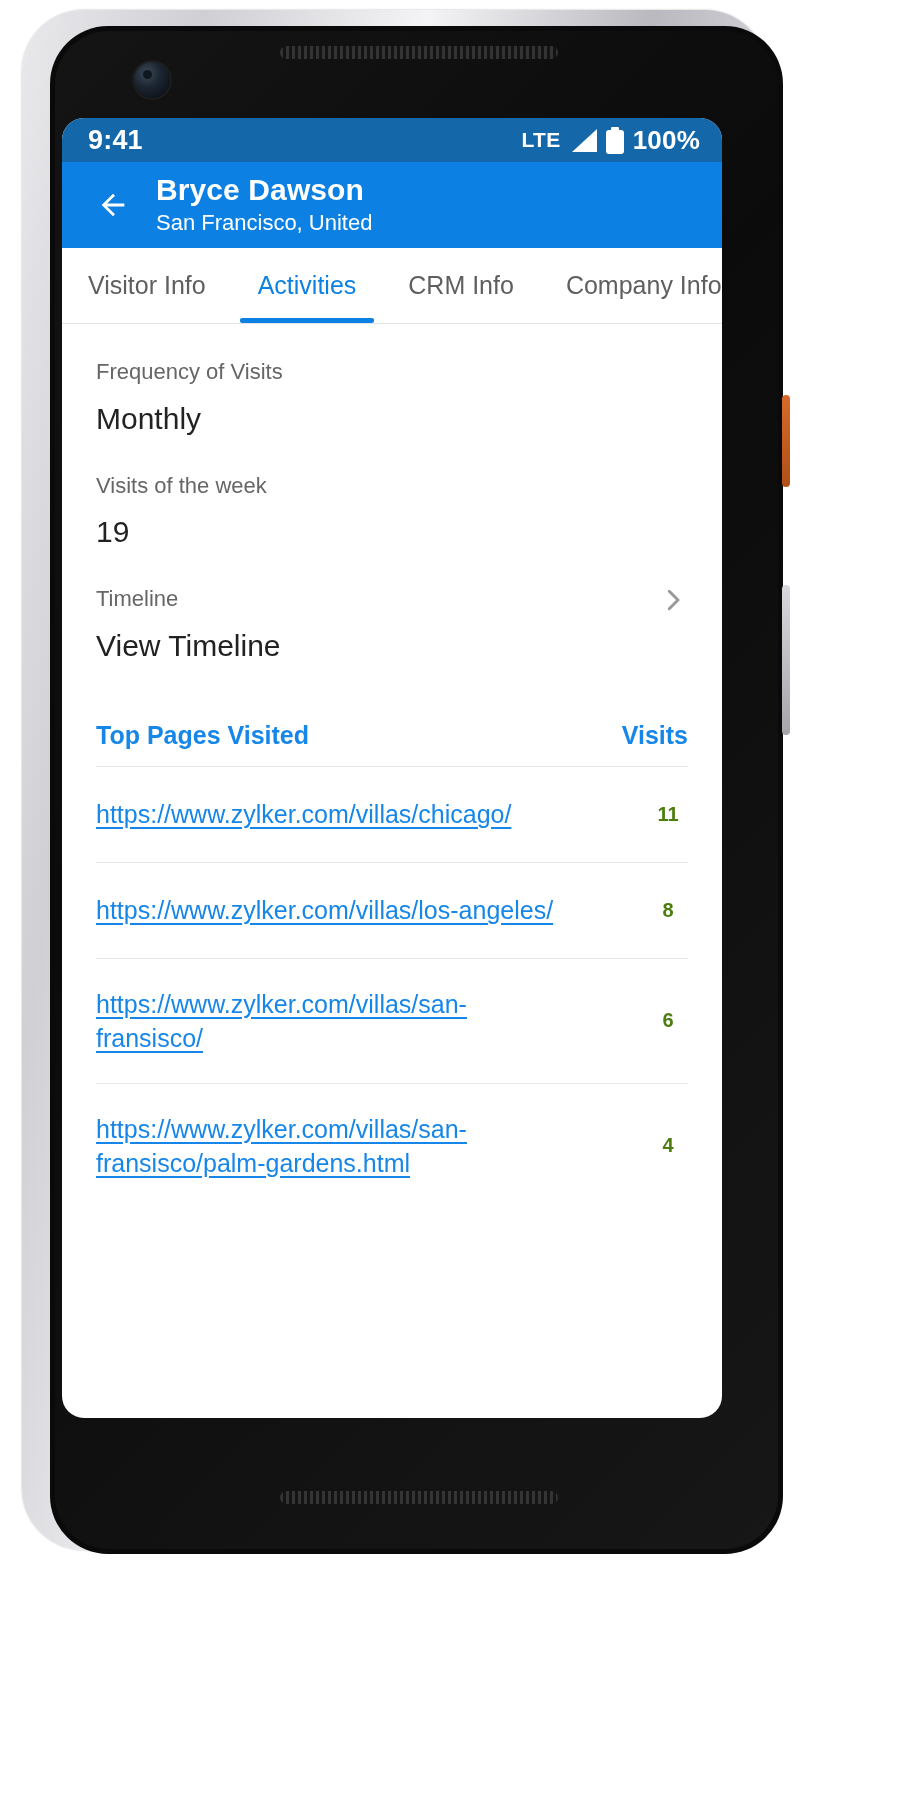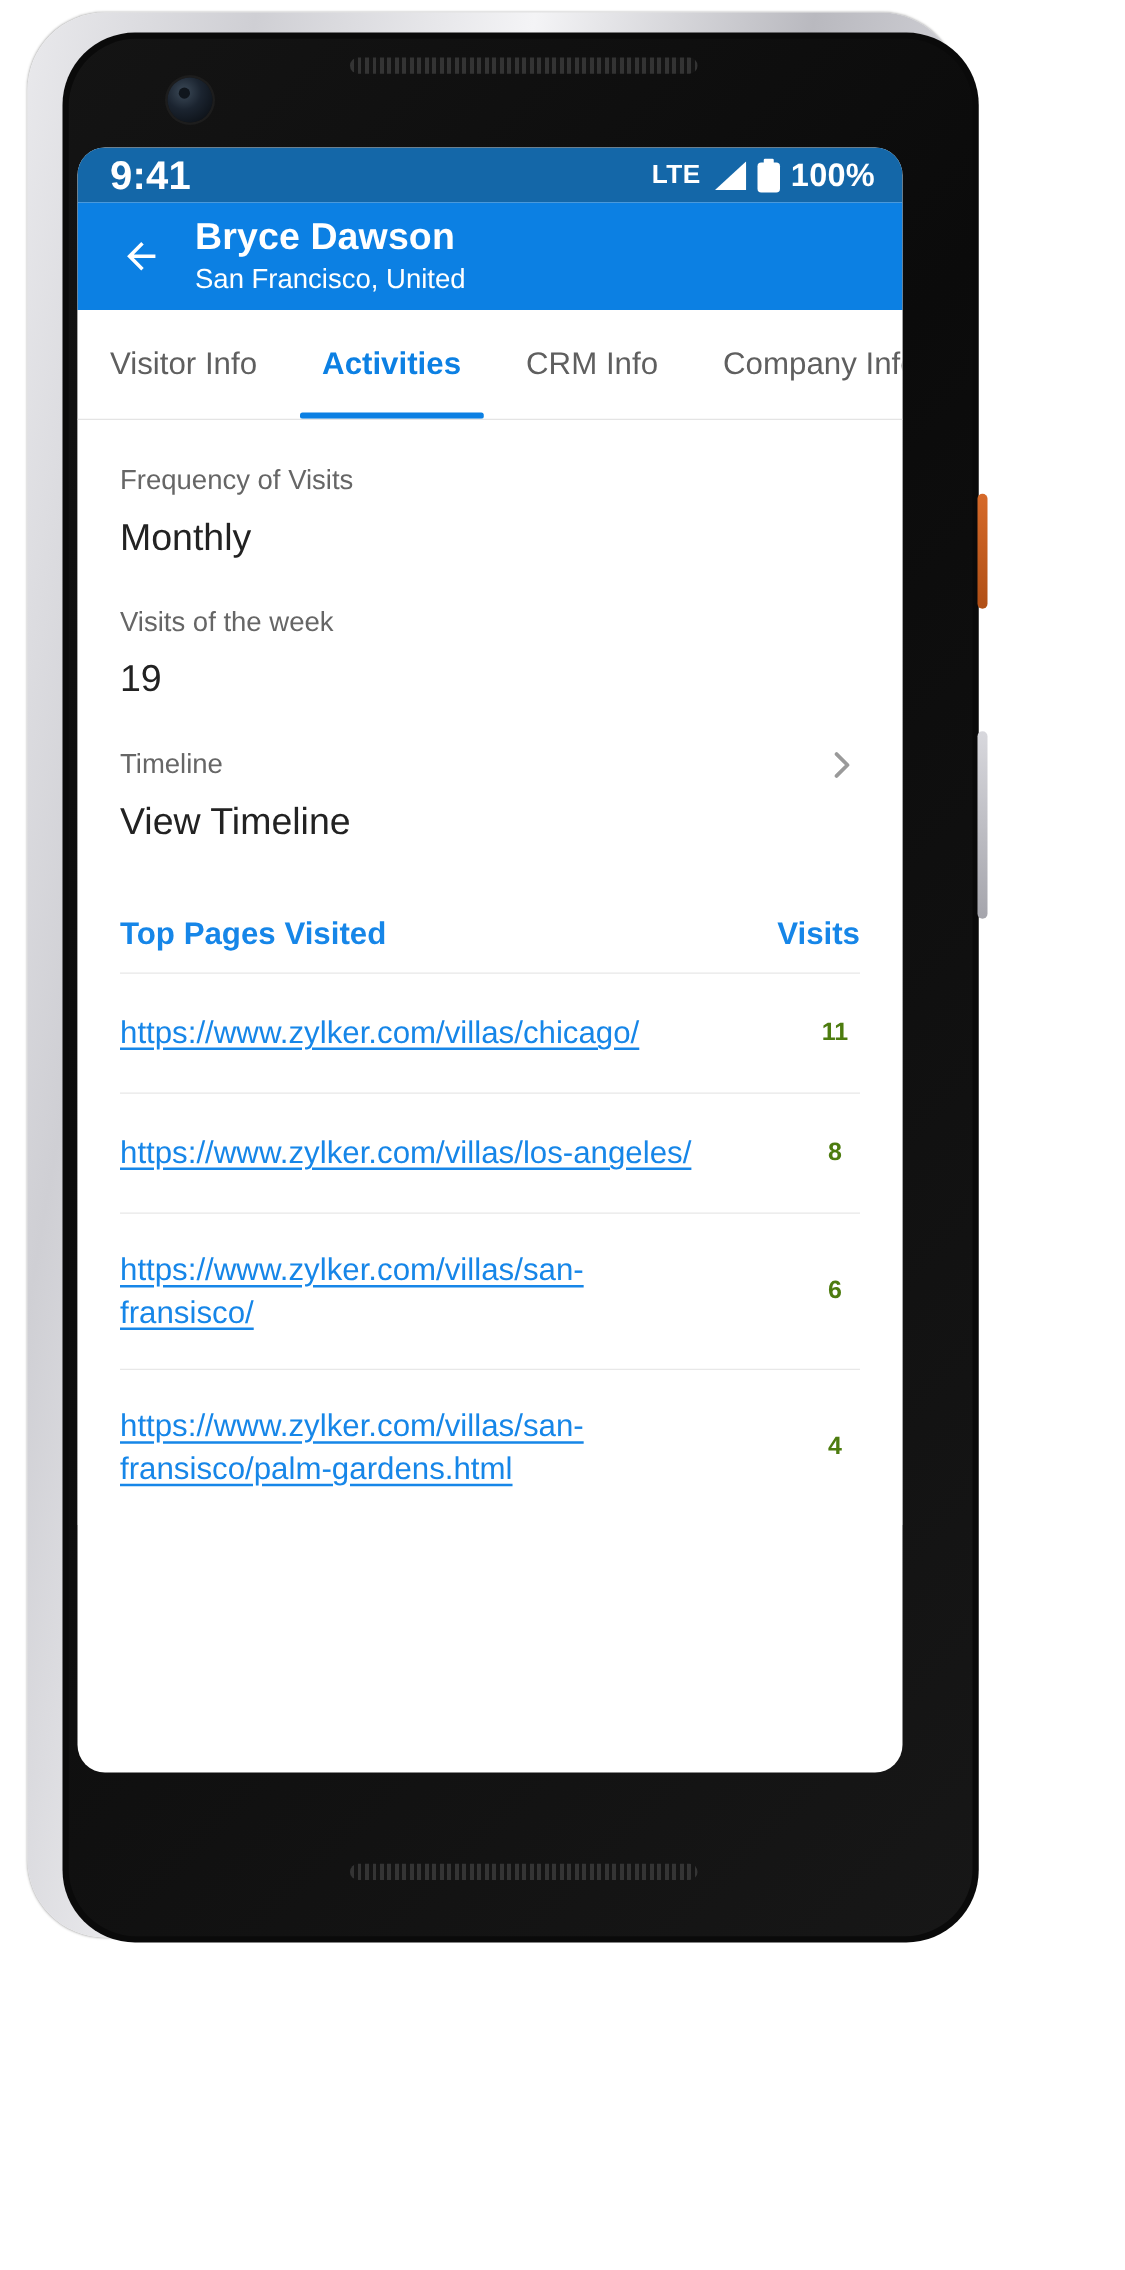--- a/index.html
+++ b/index.html
@@ -63,21 +63,21 @@
     border-radius:22px 22px 22px 22px;
     overflow:hidden;
   }
 
   
   .statusbar{
     height:44px; background:#1467a8; color:#ffffff;
     display:flex; align-items:center; justify-content:space-between;
     padding:0 22px 0 26px;
   }
-  .clock{ font-size:32px; font-weight:700; letter-spacing:.2px; }
+  .clock{ font-size:27px; font-weight:700; letter-spacing:.2px; }
   .status-right{ display:flex; align-items:center; gap:9px; }
   .lte{ font-size:21px; font-weight:600; letter-spacing:.4px; }
   .signal{ width:27px; height:23px; }
   .battery{ width:18px; height:27px; position:relative; }
   .battery .cap{ position:absolute; left:5px; top:0; width:8px; height:4px; background:#fff; border-radius:1px 1px 0 0; }
   .battery .body{ position:absolute; left:0; top:3px; width:18px; height:24px; background:#fff; border-radius:3px; }
   .batt-pct{ font-size:26px; font-weight:700; letter-spacing:.2px; }
 
   
   .appbar{
@@ -85,29 +85,29 @@
     height:86px; display:flex; align-items:center; padding:0 20px;
   }
   .back-btn{ width:62px; height:62px; display:flex; align-items:center; justify-content:center; flex:0 0 auto; }
   .back-btn svg{ width:34px; height:34px; }
   .appbar-titles{ margin-left:12px; display:flex; flex-direction:column; justify-content:center; }
   .appbar-title{ font-size:30px; font-weight:700; line-height:1.18; letter-spacing:.1px; }
   .appbar-sub{ font-size:22px; font-weight:400; line-height:1.3; margin-top:2px; }
 
   
   .tabbar{
-    height:88px; background:#ffffff; display:flex; align-items:stretch;
+    height:76px; background:#ffffff; display:flex; align-items:stretch;
     border-bottom:1px solid #e4e4e4; position:relative; overflow:hidden;
   }
   .tab{
     display:flex; align-items:center; justify-content:center;
     font-size:25px; color:#5f5f5f; white-space:nowrap;
     padding:0 26px; position:relative; flex:0 0 auto;
   }
-  .tab.active{ color:#0c80e3; font-weight:700; }
+  .tab.active{ color:#0c80e3; font-weight:400; }
   .tab.active::after{
     content:""; position:absolute; left:8px; right:8px; bottom:0;
     height:5px; background:#0c80e3; border-radius:2px;
   }
 
   
   .content{ padding:0 34px; background:#ffffff; }
   .field{ padding-top:34px; }
   .field-label{ font-size:22px; color:#666666; line-height:1.3; }
   .field-value{ font-size:30px; color:#222222; margin-top:12px; line-height:1.3; }

